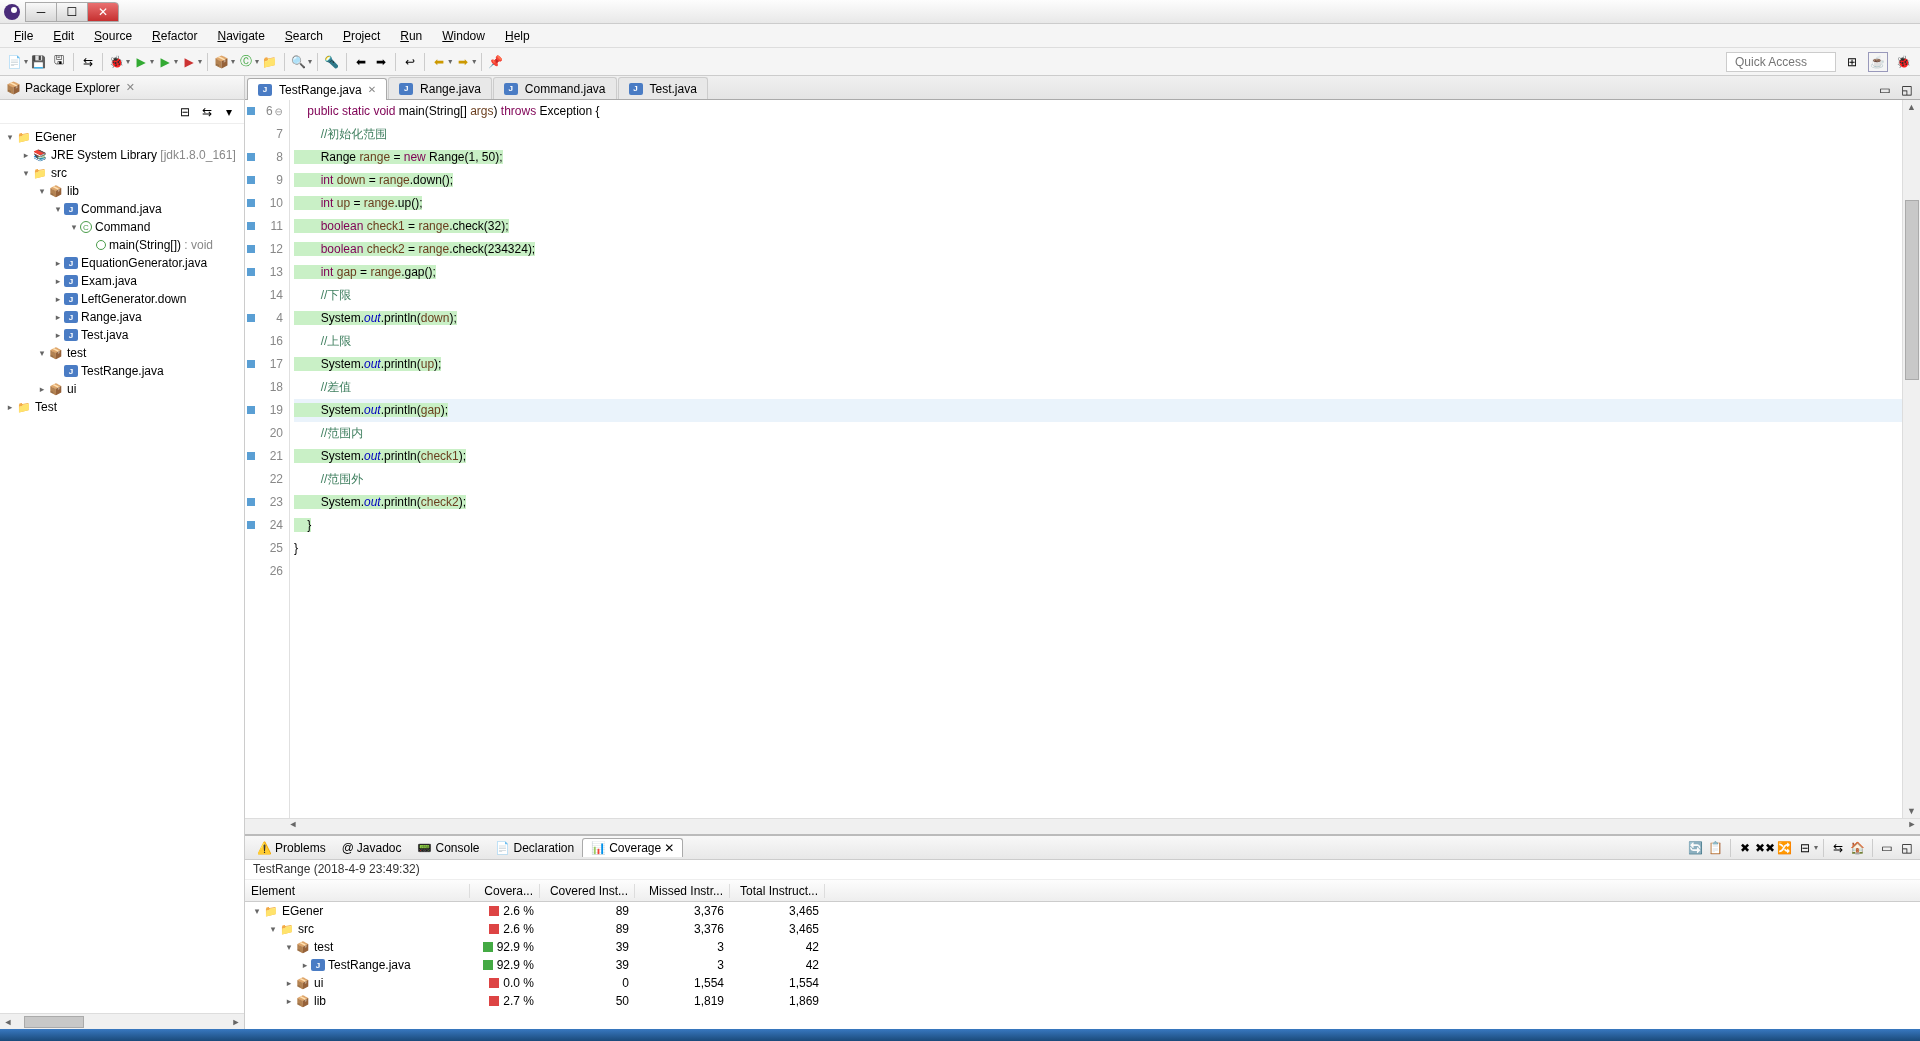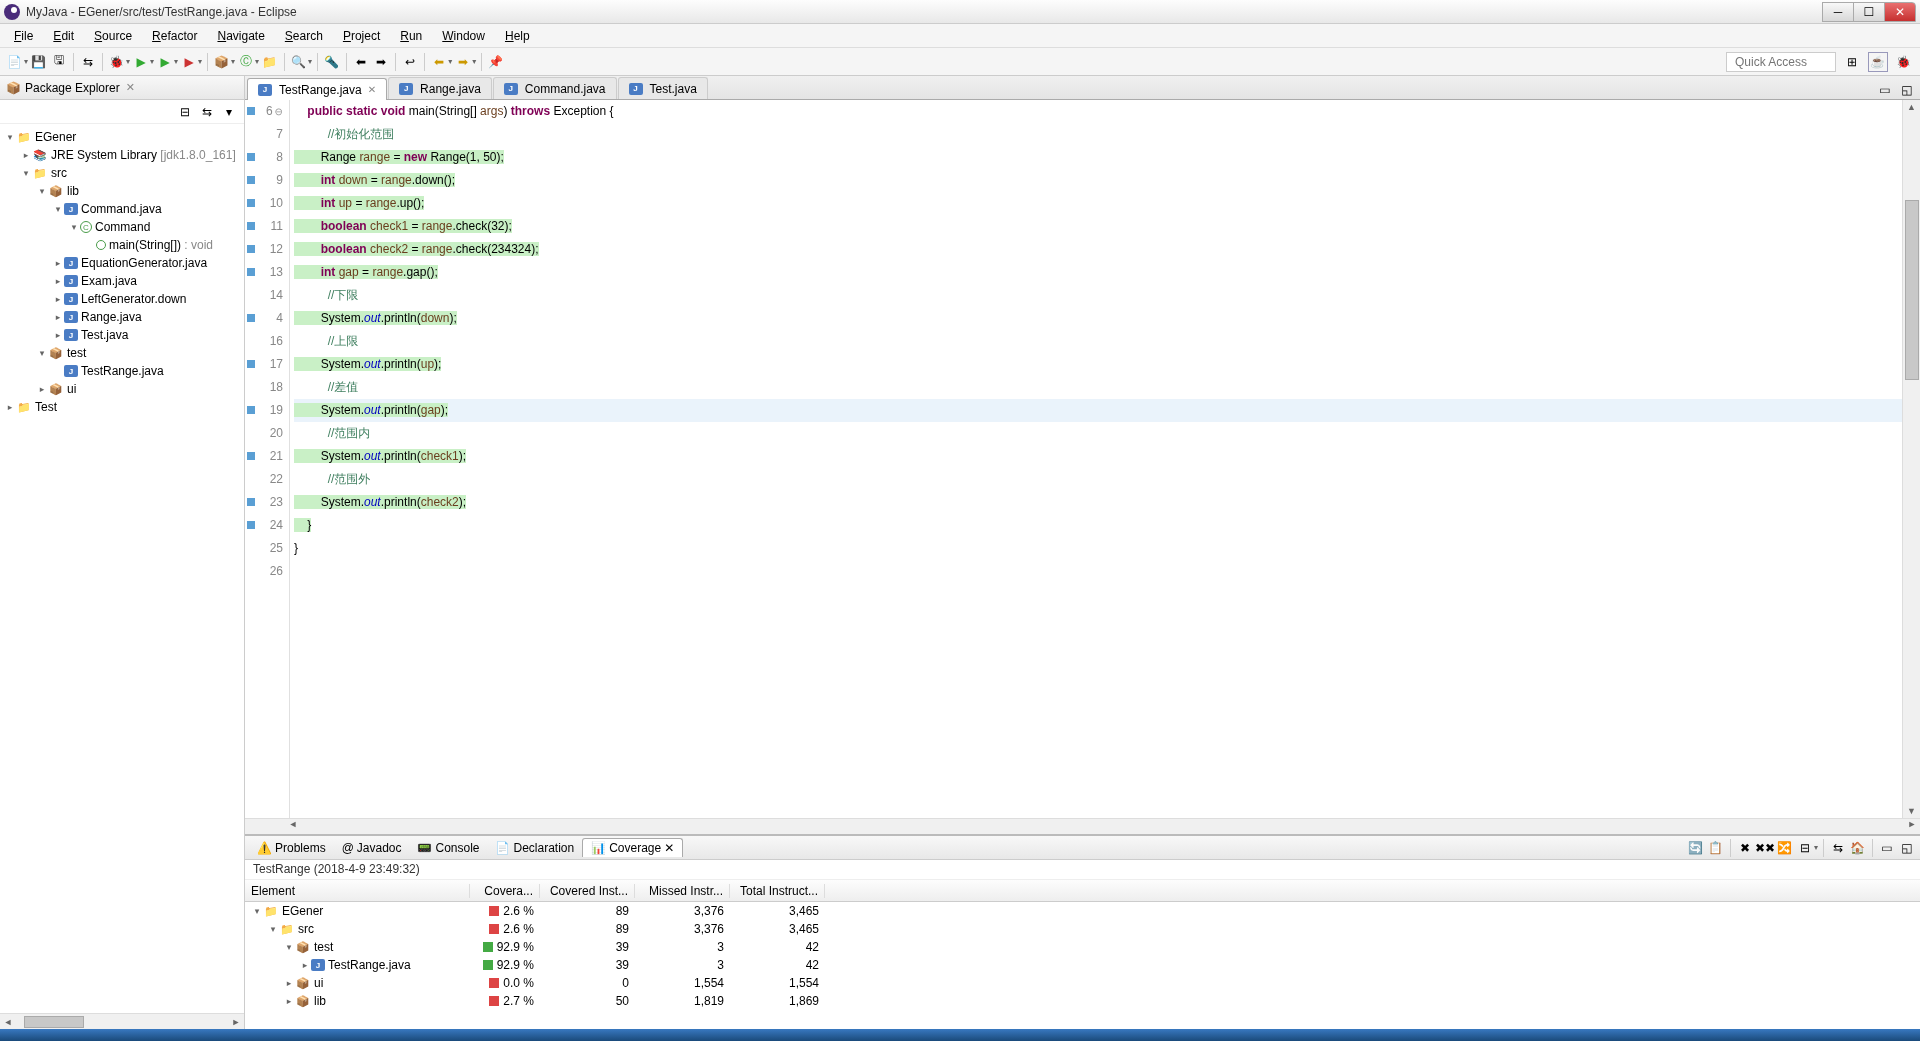--- a/index.html
+++ b/index.html
@@ -63,22 +63,22 @@
     .ed-ctrls { position: absolute; right: 4px; display: flex; gap: 4px; }
     .editor-body { flex: 1; display: flex; overflow: hidden; background: #fff; position: relative; }
     .gutter { width: 45px; background: #fff; border-right: 1px solid #e0e0e0; text-align: right; padding-right: 6px; color: #888; font-family: Consolas, monospace; font-size: 15px; line-height: 23px; user-select: none; }
     .gutter .ln { height: 23px; position: relative; }
     .gutter .ln.mark::before { content: ''; position: absolute; left: 2px; top: 7px; width: 8px; height: 8px; background: #5a9fd4; }
     .gutter .ln .minus { font-size: 10px; color: #999; margin-left: 2px; }
     .code { flex: 1; font-family: Consolas, monospace; font-size: 15px; line-height: 23px; padding-left: 4px; overflow: hidden; white-space: pre; }
     .code .line { height: 23px; }
     .hl { background: #c9f0c6; display: inline; }
     .cursor-line { background: #eaf3fb; display: block; }
-    .kw { color: #7f0055; font-weight: bold; }
-    .cm { color: #3f7f5f; margin-left: 7px; }
+    .kw { color: #7f0055; font-weight: normal; }
+    .cm { color: #3f7f5f; }
     .fld { color: #0000c0; font-style: italic; }
     .var { color: #6a3e1e; }
     .editor-vsb { width: 18px; background: #f0f0f0; border-left: 1px solid #ddd; position: relative; }
     .vsb-thumb { position: absolute; top: 100px; width: 14px; left: 2px; height: 180px; background: #c8c8c8; border: 1px solid #aaa; }
     .vsb-arrow { position: absolute; width: 100%; text-align: center; font-size: 9px; color: #666; }
     .editor-hsb { height: 16px; background: #f0f0f0; border-top: 1px solid #ddd; display: flex; }
     
     
     .bottom { height: 195px; border-top: 2px solid #bbb; background: #fff; display: flex; flex-direction: column; }
     .bottom-tabs { height: 24px; background: linear-gradient(#f8f8f8,#e8e8e8); display: flex; align-items: center; border-bottom: 1px solid #ccc; padding: 0 4px; }
@@ -101,21 +101,20 @@
     .cov-green { background: #4a4; }
     
     
     .taskbar { height: 12px; background: linear-gradient(#3878c0, #1a4a7a); }
   </style>
 </head>
 <body>
 
 <div class="titlebar">
   <div class="titlebar-icon"></div>
-  <div class="titlebar-title">MyJava - EGener/src/test/TestRange.java - Eclipse</div>
   <div class="window-controls">
     <div class="win-btn">─</div>
     <div class="win-btn">☐</div>
     <div class="win-btn win-close">✕</div>
   </div>
 </div>
 
 <div class="menubar" id="menubar">
     <span class="menu-item"><u>F</u>ile</span>
     <span class="menu-item"><u>E</u>dit</span>

